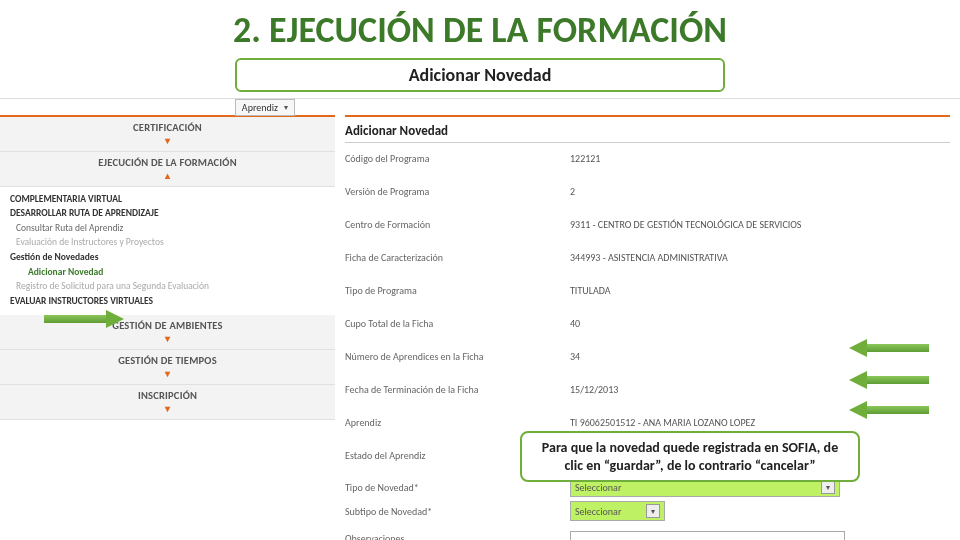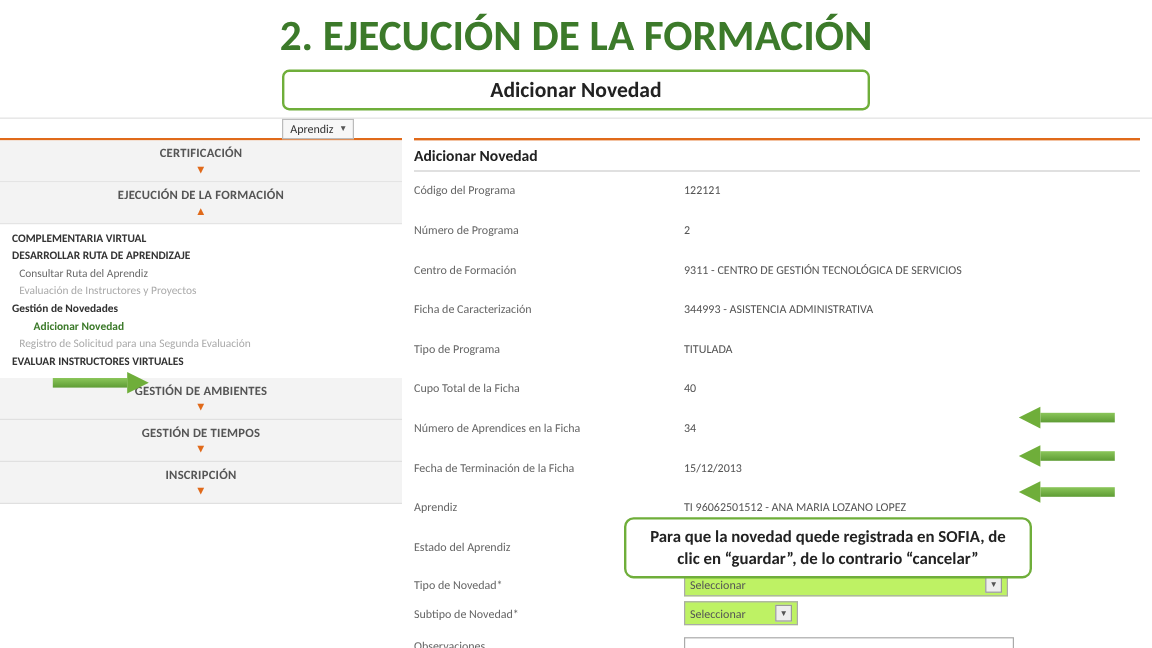--- a/index.html
+++ b/index.html
@@ -113,21 +113,21 @@
     </div>
   </div>
 
   <div class="content">
     <div style="height:18px;border-bottom:2px solid #e06a1a;"></div>
     <div class="content-title">Adicionar Novedad</div>
 
     <div class="form-grid">
       <div class="form-label">Código del Programa</div>
       <div class="form-val">122121</div>
-      <div class="form-label">Número de Programa</div>
+      <div class="form-label">Versión de Programa</div>
       <div class="form-val">2</div>
       <div class="form-label">Centro de Formación</div>
       <div class="form-val">9311 - CENTRO DE GESTIÓN TECNOLÓGICA DE SERVICIOS</div>
       <div class="form-label">Ficha de Caracterización</div>
       <div class="form-val">344993 - ASISTENCIA ADMINISTRATIVA</div>
       <div class="form-label">Tipo de Programa</div>
       <div class="form-val">TITULADA</div>
       <div class="form-label">Cupo Total de la Ficha</div>
       <div class="form-val">40</div>
       <div class="form-label">Número de Aprendices en la Ficha</div>

